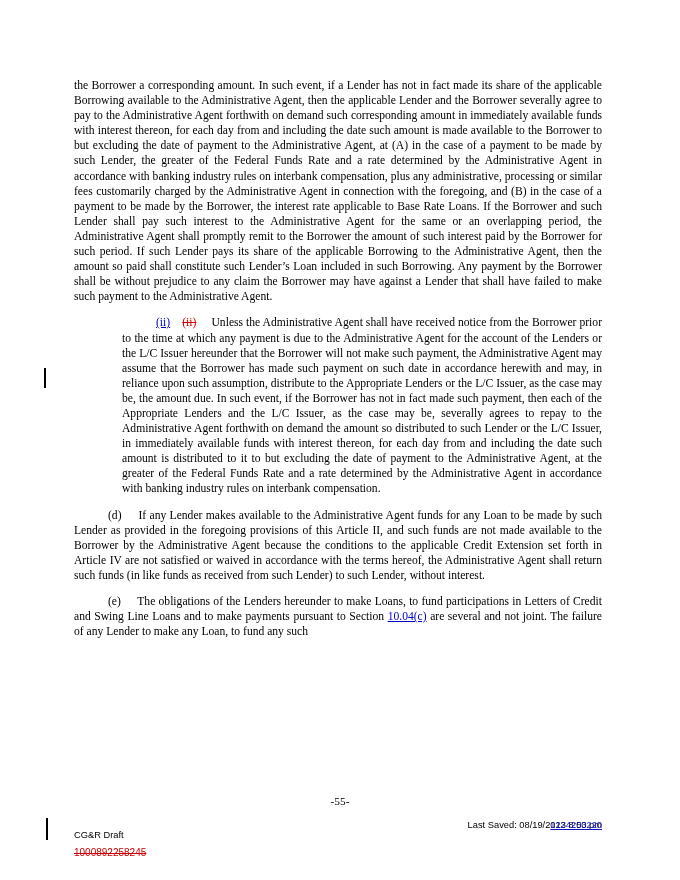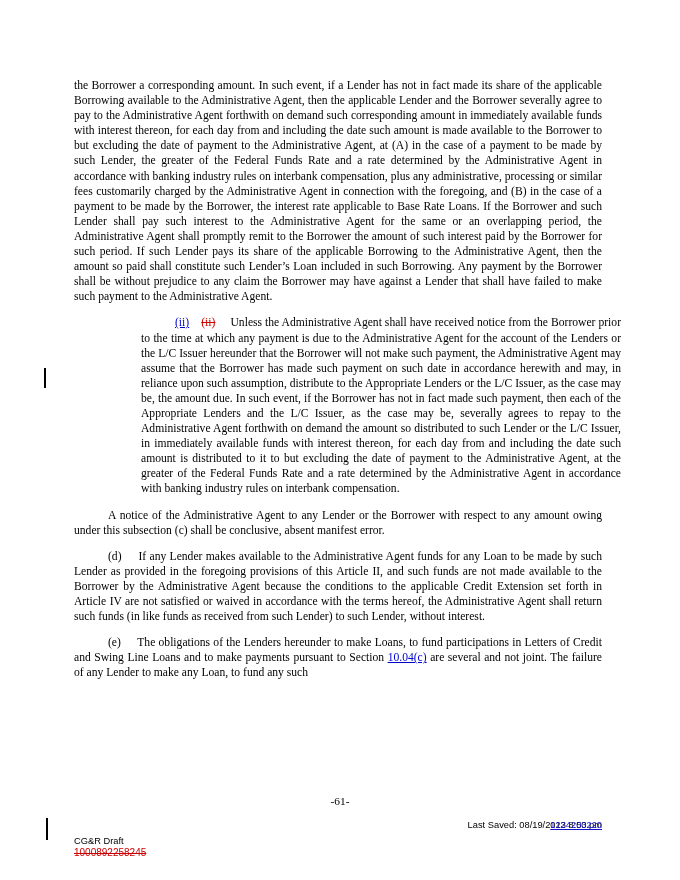--- a/index.html
+++ b/index.html
@@ -29,21 +29,21 @@
     width: 528px;
   }
   p {
     margin: 0 0 11px 0;
     font-size: 11.6px;
     line-height: 15.1px;
     text-align: justify;
     text-justify: inter-word;
   }
   p.indent-block {
-    margin-left: 67px;
+    margin-left: 48px;
     width: 480px;
   }
   .tab-lead {
     display: inline-block;
     width: 34px;
   }
   .ins {
     color: #0000cc;
     text-decoration: underline;
   }
@@ -76,21 +76,21 @@
     font-size: 9.3px;
     font-family: "Liberation Sans", sans-serif;
   }
   .footer-row {
     position: relative;
     height: 12px;
   }
   .f-left {
     position: absolute;
     left: 0;
-    top: 16px;
+    top: 10px;
   }
   .f-center {
     position: absolute;
     left: 0;
     top: 0;
     width: 528px;
     text-align: right;
   }
   .f-right {
     position: absolute;
@@ -117,35 +117,32 @@
   <div class="changebar cb-2"></div>
 
   <div class="content">
 
     <p>the Borrower a corresponding amount.  In such event, if a Lender has not in fact made its share of the applicable Borrowing available to the Administrative Agent, then the applicable Lender and the Borrower severally agree to pay to the Administrative Agent forthwith on demand such corresponding amount in immediately available funds with interest thereon, for each day from and including the date such amount is made available to the Borrower to but excluding the date of payment to the Administrative Agent, at (A) in the case of a payment to be made by such Lender, the greater of the Federal Funds Rate and a rate determined by the Administrative Agent in accordance with banking industry rules on interbank compensation, plus any administrative, processing or similar fees customarily charged by the Administrative Agent in connection with the foregoing, and (B) in the case of a payment to be made by the Borrower, the interest rate applicable to Base Rate Loans.  If the Borrower and such Lender shall pay such interest to the Administrative Agent for the same or an overlapping period, the Administrative Agent shall promptly remit to the Borrower the amount of such interest paid by the Borrower for such period.  If such Lender pays its share of the applicable Borrowing to the Administrative Agent, then the amount so paid shall constitute such Lender’s Loan included in such Borrowing.  Any payment by the Borrower shall be without prejudice to any claim the Borrower may have against a Lender that shall have failed to make such payment to the Administrative Agent.</p>
 
     <p class="indent-block">
       <span class="tab-lead"></span><span class="ins">(ii)</span><span>&nbsp;&nbsp;&nbsp;&nbsp;</span><span class="del">(ii)</span><span>&nbsp;&nbsp;&nbsp;&nbsp;&nbsp;</span><span>Unless the Administrative Agent shall have received notice from the Borrower prior to the time at which any payment is due to the Administrative Agent for the account of the Lenders or the L/C Issuer hereunder that the Borrower will not make such payment, the Administrative Agent may assume that the Borrower has made such payment on such date in accordance herewith and may, in reliance upon such assumption, distribute to the Appropriate Lenders or the L/C Issuer, as the case may be, the amount due.  In such event, if the Borrower has not in fact made such payment, then each of the Appropriate Lenders and the L/C Issuer, as the case may be, severally agrees to repay to the Administrative Agent forthwith on demand the amount so distributed to such Lender or the L/C Issuer, in immediately available funds with interest thereon, for each day from and including the date such amount is distributed to it to but excluding the date of payment to the Administrative Agent, at the greater of the Federal Funds Rate and a rate determined by the Administrative Agent in accordance with banking industry rules on interbank compensation.</span>
     </p>
 
-    <p>
-      <span class="tab-lead"></span><span>A notice of the Administrative Agent to any Lender or the Borrower with respect to any amount owing under this subsection (c) shall be conclusive, absent manifest error.</span>
-    </p>
 
     <p>
       <span class="tab-lead"></span><span>(d)</span><span>&nbsp;&nbsp;&nbsp;&nbsp;&nbsp;</span><span>If any Lender makes available to the Administrative Agent funds for any Loan to be made by such Lender as provided in the foregoing provisions of this Article II, and such funds are not made available to the Borrower by the Administrative Agent because the conditions to the applicable Credit Extension set forth in Article IV are not satisfied or waived in accordance with the terms hereof, the Administrative Agent shall return such funds (in like funds as received from such Lender) to such Lender, without interest.</span>
     </p>
 
     <p>
       <span class="tab-lead"></span><span>(e)</span><span>&nbsp;&nbsp;&nbsp;&nbsp;&nbsp;</span><span>The obligations of the Lenders hereunder to make Loans, to fund participations in Letters of Credit and Swing Line Loans and to make payments pursuant to Section </span><span class="ins">10.04(c)</span><span> are several and not joint.  The failure of any Lender to make any Loan, to fund any such</span>
     </p>
 
   </div>
 
-  <div class="pagenum">-61-</div>
+  <div class="pagenum">-55-</div>
 
   <div class="footer">
     <div class="footer-row">
       <span class="f-left">CG&amp;R Draft</span>
       <span class="f-center">Last Saved: 08/19/2013  8:50 pm</span>
       <span class="f-right">1224203220</span>
       <span class="f-sub">1000892258245</span>
     </div>
   </div>
 

